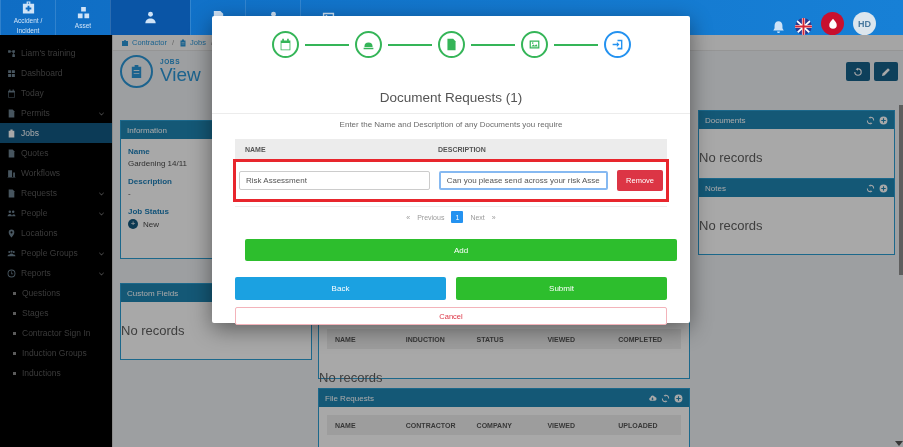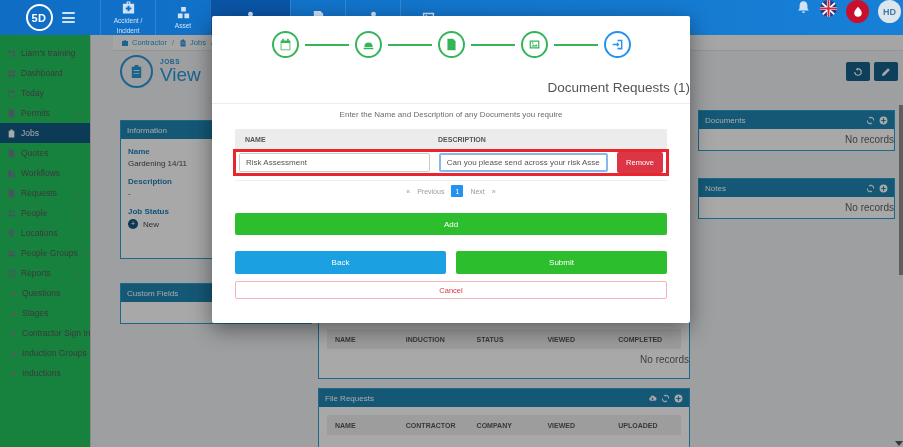--- a/index.html
+++ b/index.html
@@ -15,31 +15,31 @@
   .logo-zone{width:100px;display:flex;align-items:center;justify-content:center;gap:9px}
   .logo-circle{width:27px;height:27px;border:2px solid #fff;border-radius:50%;color:#fff;font-weight:bold;
     font-size:11px;display:flex;align-items:center;justify-content:center;letter-spacing:.5px}
   .burger{width:13px;display:flex;flex-direction:column;gap:2.5px}
   .burger i{height:2px;background:#cfe3f7;border-radius:1px}
   .tabs{display:flex}
   .tab{width:55px;display:flex;flex-direction:column;align-items:center;justify-content:center;gap:2px;
     color:#cfe3f7;font-size:6.5px;line-height:1.25;text-align:center;border-left:1px solid rgba(255,255,255,.14)}
   .tab svg{width:15px;height:15px}
   .tab.active{width:80px;background:#0a55a6}
-  .topbar-right{margin-left:auto;display:flex;align-items:flex-start;gap:9px;padding-right:2px}
+  .topbar-right{margin-left:auto;display:flex;align-items:flex-end;gap:9px;padding-right:27px}
   .bell{color:#cfe3f7}.bell svg{width:15px;height:15px}
   .flag{width:17px;height:17px;border-radius:50%;overflow:hidden}
   .alert-badge{width:23px;height:23px;border-radius:50%;background:#c8102e;display:flex;align-items:center;
     justify-content:center;color:#fff}
   .alert-badge svg{width:12px;height:12px}
   .avatar{width:23px;height:23px;border-radius:50%;background:#dce6ee;color:#49799f;font-size:9px;
     font-weight:bold;display:flex;align-items:center;justify-content:center}
 
   
-  .sidebar{position:absolute;left:0;top:35px;width:91px;bottom:0;background:#22c55e;z-index:10;
+  .sidebar{position:absolute;left:0;top:35px;width:113px;bottom:0;background:#000000;z-index:10;
     border-right:1px solid #d5d5d5;padding-top:8px}
   .sb-item{height:20px;display:flex;align-items:center;gap:5px;padding:0 7px;font-size:8.5px;color:#5a5a5a;
     white-space:nowrap;overflow:hidden;cursor:pointer}
   .sb-item svg{width:9px;height:9px;flex:none}
   .sb-ic{color:#6d8291}
   .sb-item .chev{margin-left:auto;color:#8a8a8a}
   .sb-item .chev svg{width:7px;height:7px}
   .sb-item.active{background:#135a85;color:#fff}
   .sb-item.active .sb-ic{color:#fff}
   .sb-item.sub{padding-left:13px;gap:6px}
@@ -65,21 +65,21 @@
   .ha-btn{width:24px;height:19px;background:#16618b;border:none;border-radius:2px;color:#fff;cursor:pointer;
     display:flex;align-items:center;justify-content:center}
   .ha-btn svg{width:10px;height:10px}
 
   
   .panel{position:absolute;z-index:10;border:1px solid #2b9fd4;background:#fff}
   .panel-h{height:18px;background:#1f86b4;color:#fff;font-size:8px;display:flex;align-items:center;
     gap:4px;padding:0 6px}
   .panel-h .sp{flex:1}
   .panel-h .hic{color:#fff}.panel-h .hic svg{width:9px;height:9px}
-  .empty{font-size:10px;color:#5f5f5f;text-align:right;padding:5px 0}
+  .empty{font-size:13px;color:#5f5f5f;text-align:left;padding:21px 0}
   .fields{padding:8px 7px}
   .f-label{font-size:8px;font-weight:bold;color:#1e7fb8;margin-bottom:3px}
   .f-value{font-size:8px;color:#4a4a4a;margin-bottom:9px}
   .status-row{display:flex;align-items:center;gap:5px;font-size:8px;color:#4a4a4a}
   .status-dot{width:10px;height:10px;border-radius:50%;background:#13577d;color:#fff;font-size:8px;
     display:flex;align-items:center;justify-content:center;line-height:1}
   .tbl-head{display:flex;background:#efefef;height:20px;align-items:center;margin:8px 8px 0;
     font-size:7px;font-weight:bold;color:#555}
   .tbl-head span{flex:1;padding-left:8px}
   #p-info{left:120px;top:120px;width:192px;height:139px}
@@ -96,40 +96,40 @@
 
   
   .modal{position:absolute;left:212px;top:16px;width:478px;height:307px;background:#fff;z-index:100;
     border-radius:2px;box-shadow:0 6px 22px rgba(0,0,0,.45)}
   .steps{display:flex;align-items:center;justify-content:center;padding-top:15px}
   .step-c{width:27px;height:27px;border-radius:50%;border:2px solid #35b558;color:#35b558;flex:none;
     display:flex;align-items:center;justify-content:center}
   .step-c svg{width:13px;height:13px}
   .step-c.blue{border-color:#2492f0;color:#2492f0}
   .step-line{width:44px;height:2px;background:#35b558;margin:0 6px}
-  .m-title{margin-top:22px;text-align:right;font-size:13.5px;color:#545454}
+  .m-title{margin-top:32px;text-align:center;font-size:13.5px;color:#545454}
   .m-div{border-top:1px solid #ececec;margin-top:8px}
   .m-sub{margin-top:6px;text-align:center;font-size:8px;color:#6b6b6b}
   .m-thead{margin:10px 23px 0;background:#ececec;height:20px;display:flex;align-items:center;
     font-size:7px;font-weight:bold;color:#555}
   .m-th-name{padding-left:10px;width:47%}
-  .m-rowbox{margin:0 21px;border:3px solid #e8262d;padding:0 3px;display:flex;align-items:center;gap:9px}
+  .m-rowbox{margin:0 21px;border:3px solid #e8262d;padding:8px 3px;display:flex;align-items:center;gap:9px}
   .m-input{height:19px;border:1px solid #ccc;border-radius:2px;font-size:8px;padding:0 6px;color:#555;
     font-family:"Liberation Sans",sans-serif;background:#fff}
   .m-name{width:45%}
   .m-desc{flex:1;border:2px solid #86b9f1}
   .m-remove{background:#dc3545;color:#fff;border:none;border-radius:2px;height:21px;padding:0 9px;
     font-size:7.5px;cursor:pointer;font-family:"Liberation Sans",sans-serif}
   .m-tblend{margin:4px 23px 0;border-top:1px solid #eee}
   .m-pag{margin-top:4px;display:flex;align-items:center;justify-content:center;gap:7px;
     font-size:7px;color:#9b9b9b}
   .m-page{width:12px;height:12px;background:#2492f0;color:#fff;border-radius:1px;
     display:flex;align-items:center;justify-content:center;cursor:pointer}
   .m-pag span{cursor:pointer}
-  .m-add{display:block;margin:16px 23px 0;width:calc(100% - 46px);height:22px;background:#2dbe2d;
+  .m-add{display:block;margin:16px 33px 0;width:calc(100% - 46px);height:22px;background:#2dbe2d;
     color:#fff;border:none;border-radius:2px;font-size:8px;cursor:pointer;font-family:"Liberation Sans",sans-serif}
   .m-row2{margin:16px 23px 0;display:flex;gap:10px}
   .m-back,.m-submit{flex:1;height:23px;border:none;border-radius:2px;color:#fff;font-size:8px;cursor:pointer;
     font-family:"Liberation Sans",sans-serif}
   .m-back{background:#1ba1e1}
   .m-submit{background:#2dbe2d}
   .m-cancel{display:block;margin:7px 23px 0;width:calc(100% - 46px);height:18px;background:#fff;
     border:1px solid #f3b3ba;border-radius:2px;color:#dc3545;font-size:7.5px;cursor:pointer;
     font-family:"Liberation Sans",sans-serif}
 </style>
@@ -227,28 +227,20 @@
     <symbol id="i-person" viewBox="0 0 16 16">
         <circle fill="currentColor" cx="8" cy="4.5" r="2.6"></circle>
         <path fill="currentColor" d="M2.5 14c0-3 2.4-5 5.5-5s5.5 2 5.5 5z"></path>
       </symbol>
   </defs>
 </svg>
 
 <div class="screen">
 
   <div class="topbar">
-    <div class="logo-zone">
-      <div class="logo-circle">5D</div>
-      <div class="burger">
-          <i></i>
-          <i></i>
-          <i></i>
-        </div>
-    </div>
     <div class="tabs">
       <div class="tab">
         <span class="ic">
             <svg width="15" height="15">
               <use href="#i-med"></use>
             </svg>
           </span>
         <span>Accident /</span>
         <span>Incident</span>
       </div>

